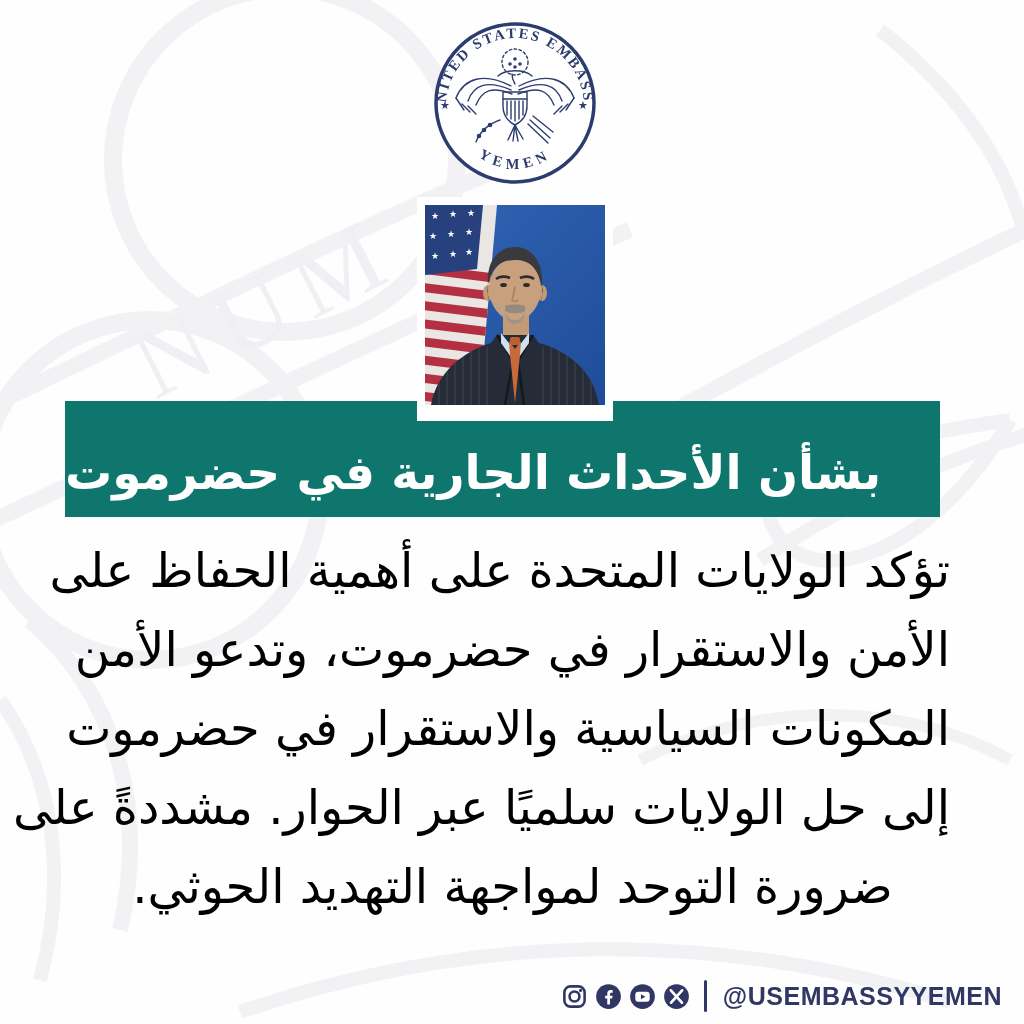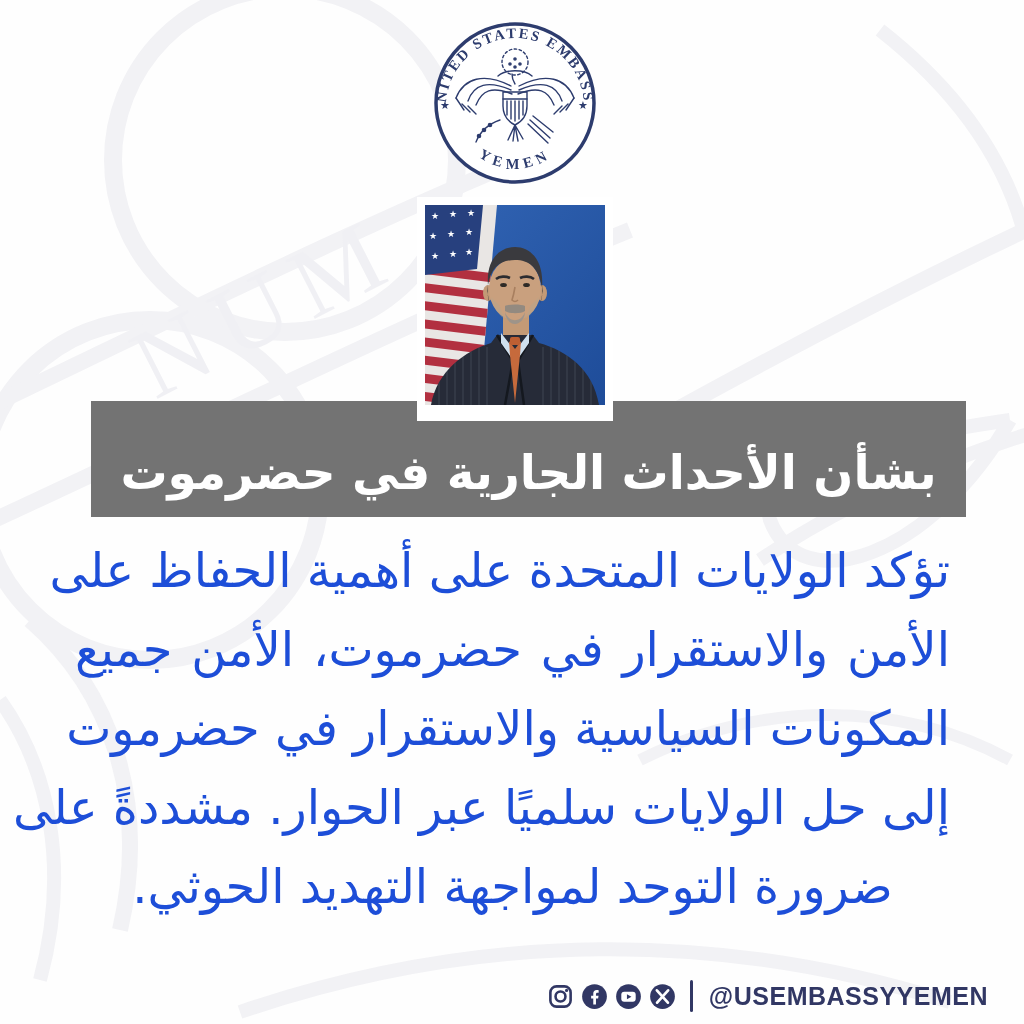--- a/index.html
+++ b/index.html
@@ -12,42 +12,42 @@
   
   .seal{position:absolute;left:424px;top:12px;width:182px;height:182px;z-index:2;}
   
   .photo-frame{
     position:absolute;left:417px;top:197px;width:180px;height:200px;
     background:#ffffff;padding:8px 8px 16px 8px;z-index:3;
   }
   .photo-frame svg{display:block;}
   
   .banner{
-    position:absolute;left:91px;top:401px;width:875px;height:116px;
-    background:#737373;z-index:2;display:flex;align-items:center;justify-content:center;
+    position:absolute;left:65px;top:401px;width:875px;height:116px;
+    background:#0f766e;z-index:2;display:flex;align-items:center;
   }
   .banner-title{
     color:#ffffff;font-size:47px;font-weight:bold;direction:rtl;
     padding-top:26px;letter-spacing:0;line-height:1;
     font-family:"DejaVu Sans",sans-serif;
   }
   
   .statement{
     position:absolute;left:75px;top:531px;width:875px;z-index:2;
-    direction:rtl;color:#1d4ed8;font-size:48px;line-height:79px;
+    direction:rtl;color:#000000;font-size:48px;line-height:79px;
     font-family:"DejaVu Sans",sans-serif;
   }
   .statement .line{
     text-align:justify;text-align-last:justify;text-justify:inter-word;
     white-space:nowrap;height:79px;
   }
   .statement .line.last{text-align:right;text-align-last:center;white-space:normal;}
   
   .footer{
-    position:absolute;right:36px;bottom:12px;z-index:2;
+    position:absolute;right:22px;bottom:12px;z-index:2;
     display:flex;align-items:center;gap:7px;justify-content:flex-end;
   }
   .footer .icon{width:27px;height:27px;display:block;}
   .footer .sep{width:3px;height:32px;background:#313764;border-radius:2px;margin:0 9px 0 7px;}
   .handle{
     color:#313764;font-size:25px;font-weight:bold;letter-spacing:.5px;
     font-family:"Liberation Sans","DejaVu Sans",sans-serif;
   }
 </style>
 </head>
@@ -186,21 +186,21 @@
       </g>
     </svg>
   </div>
 
   <div class="banner">
     <span class="banner-title" dir="rtl" lang="ar">بشأن الأحداث الجارية في حضرموت</span>
   </div>
 
   <div class="statement" dir="rtl" lang="ar">
     <div class="line">تؤكد الولايات المتحدة على أهمية الحفاظ على</div>
-    <div class="line">الأمن والاستقرار في حضرموت، الأمن جميع</div>
+    <div class="line">الأمن والاستقرار في حضرموت، وتدعو الأمن</div>
     <div class="line">المكونات السياسية والاستقرار في حضرموت</div>
     <div class="line">إلى حل الولايات سلميًا عبر الحوار. مشددةً على</div>
     <div class="line last">ضرورة التوحد لمواجهة التهديد الحوثي.</div>
   </div>
 
   <div class="footer">
     <svg class="icon" viewBox="0 0 24 24">
       <rect x="3" y="3" width="18" height="18" rx="5.5" fill="none" stroke="#313764" stroke-width="2.3"></rect>
       <circle cx="12" cy="12" r="4.4" fill="none" stroke="#313764" stroke-width="2.3"></circle>
       <circle cx="17.4" cy="6.6" r="1.4" fill="#313764"></circle>

